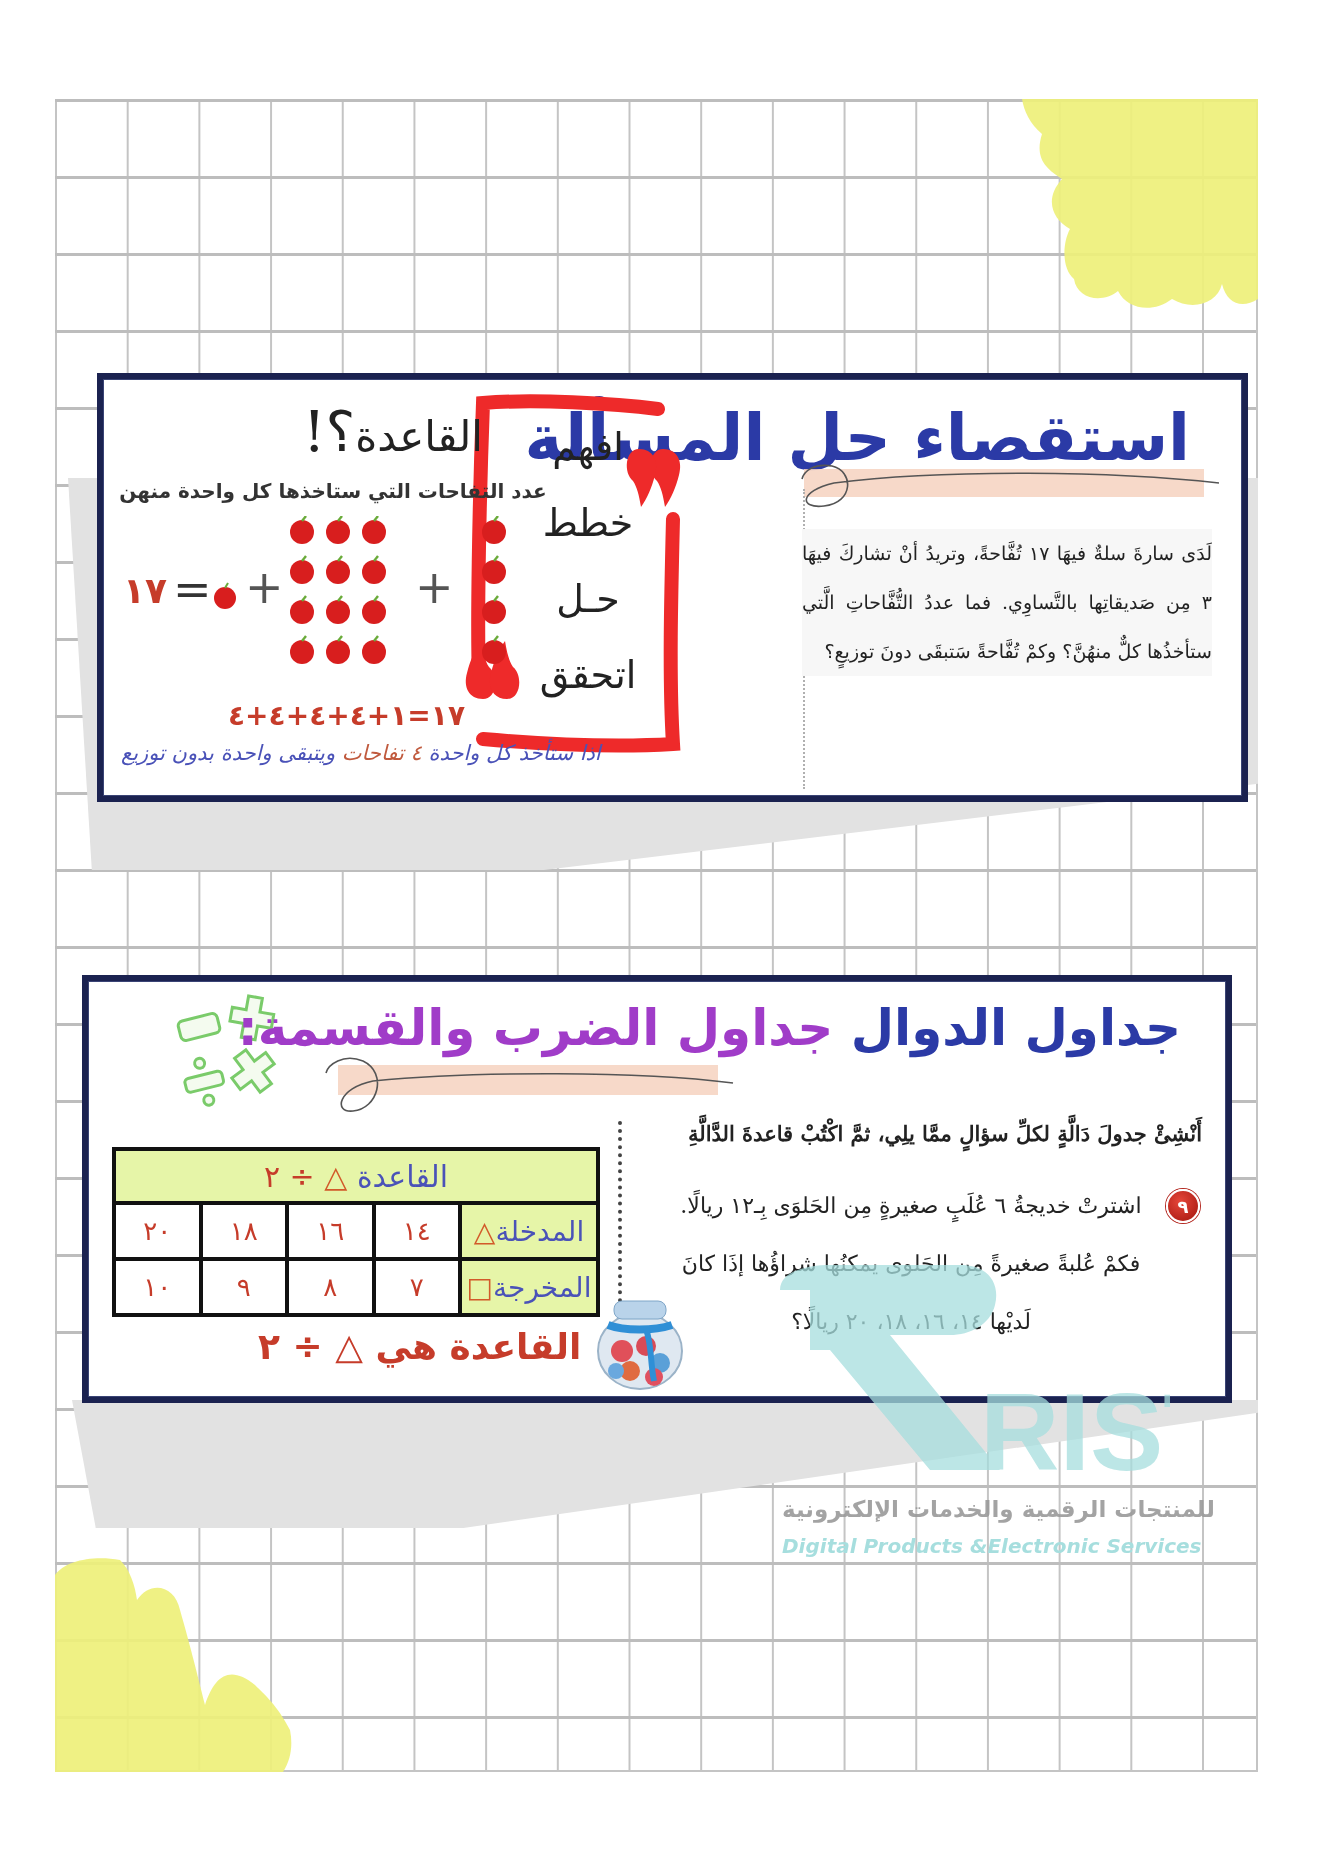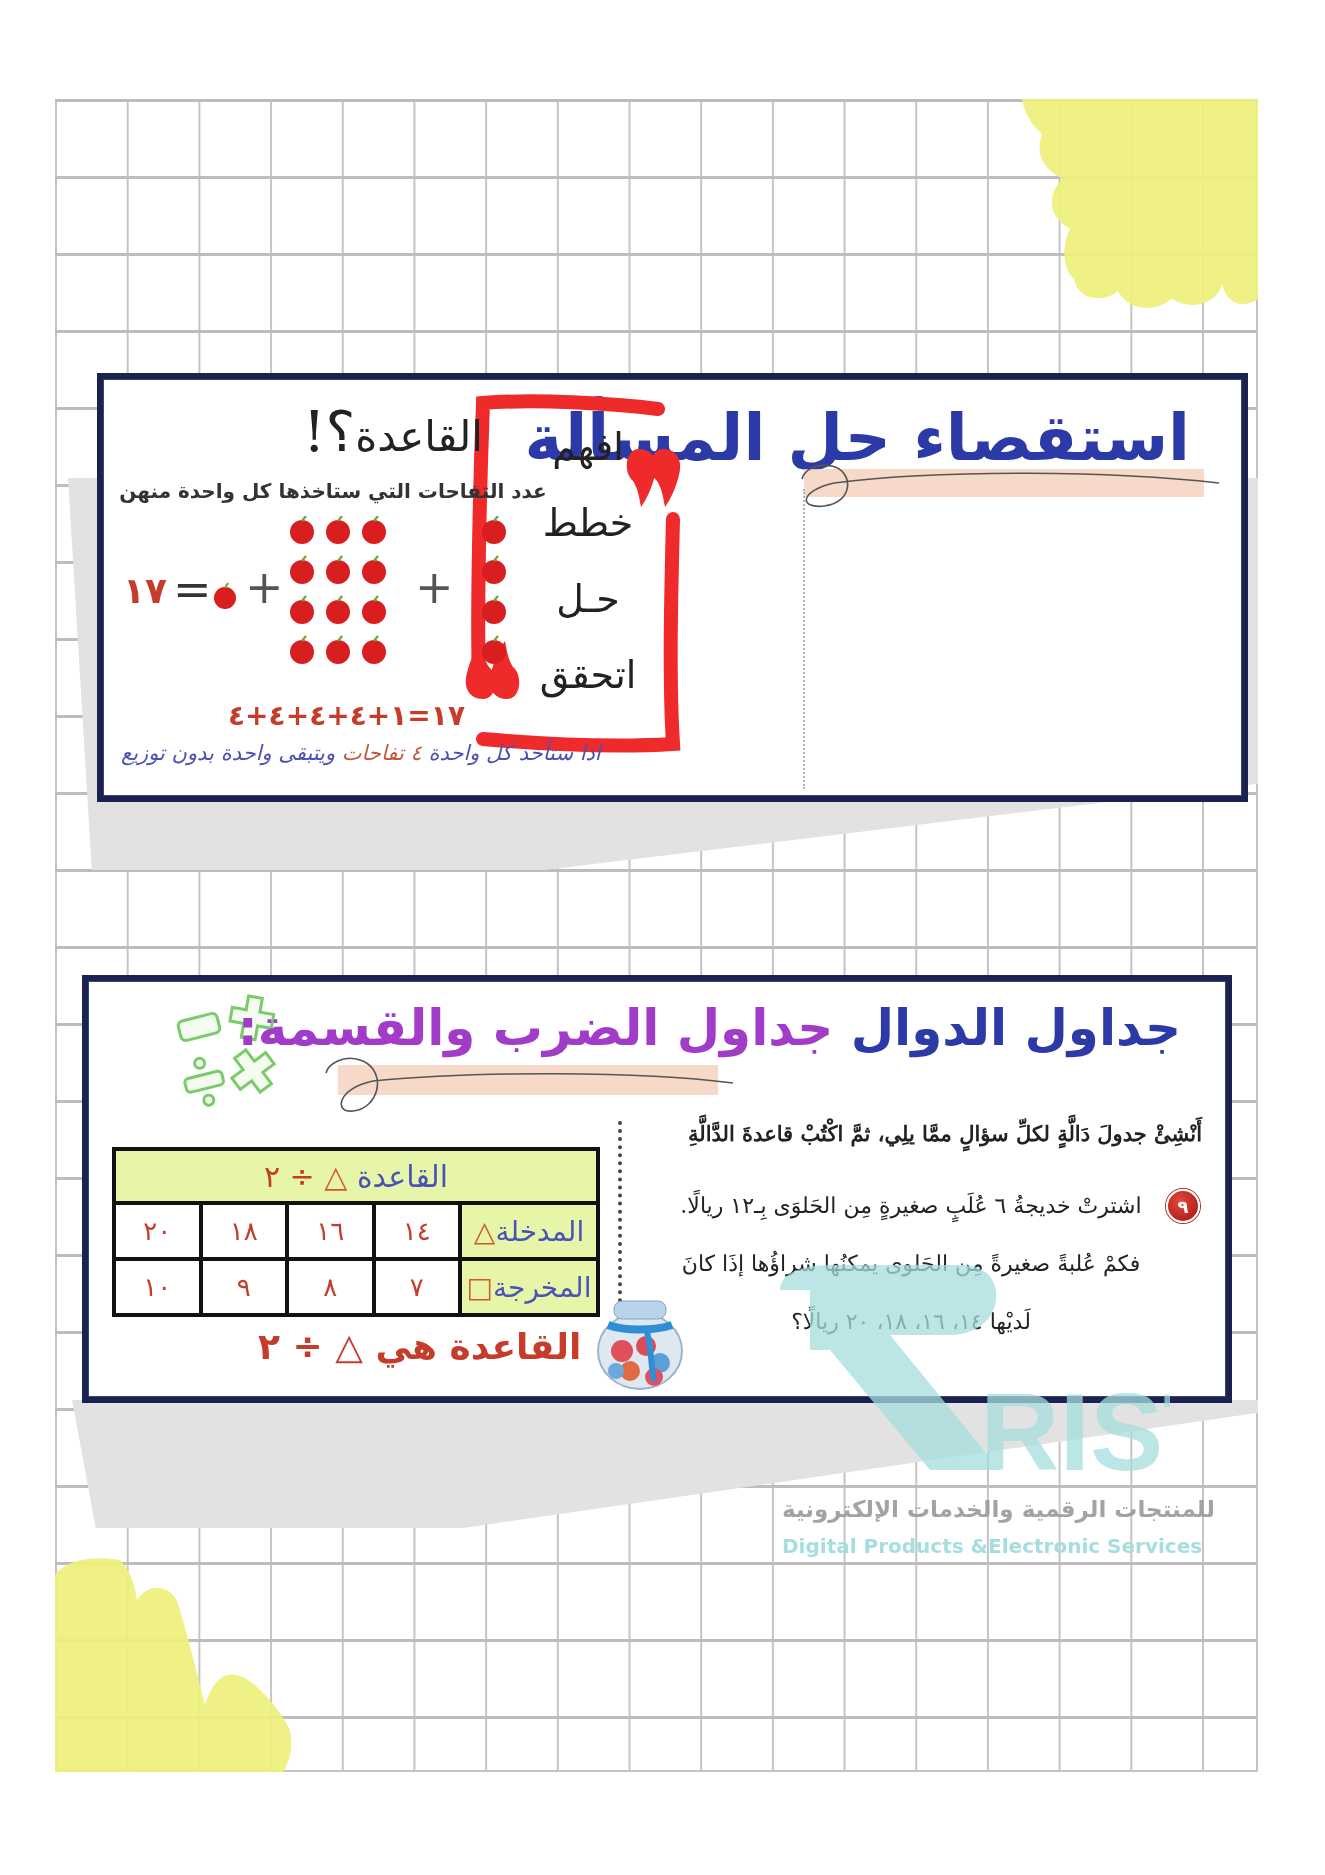--- a/index.html
+++ b/index.html
@@ -71,21 +71,21 @@
   .fn-table td { border: 4px solid #111; height: 56px; text-align: center; font-size: 26px; color: #c63c2a; background: #fff; }
   .fn-table td.hdr { background: #e6f5a8; color: #4a52b8; font-size: 30px; height: 54px; }
   .fn-table td.lbl { background: #e6f5a8; color: #4a52b8; font-size: 28px; width: 138px; }
   .tri { color: #d25a2a; }
   .rule-hi { color: #c63c2a; }
   .rule-line { position: absolute; left: 170px; top: 345px; font-size: 36px; font-weight: bold; color: #c63c2a; white-space: nowrap; }
   .jar { position: absolute; left: 506px; top: 310px; width: 92px; height: 100px; }
 
   .wm { position: absolute; }
   .wm-ar { position: absolute; left: 782px; top: 1496px; font-size: 23px; font-weight: bold; color: #9a9a9a; white-space: nowrap; opacity: .9; }
-  .wm-en { position: absolute; left: 782px; top: 1534px; font-size: 20px; font-weight: bold; color: #a6dede; white-space: nowrap; }
+  .wm-en { position: absolute; left: 782px; top: 1534px; font-size: 20px; font-weight: bold; color: #a6dede; white-space: nowrap; font-style: italic; }
 </style>
 </head>
 <body>
 
 <div class="grid"></div>
 
 <svg class="blob" style="left:1022px;top:99px" width="236" height="210" viewBox="0 0 236 210">
   <path d="M0 0 H236 V200 C220 210 205 205 200 185 C195 205 170 212 150 200 C130 215 105 210 96 192 C80 205 55 200 52 180 C40 170 40 145 48 130 C30 120 22 100 40 80 C25 70 12 60 20 35 C8 25 2 12 0 0 Z" fill="#eef07a" opacity="0.92"></path>
 </svg>
 <svg class="blob" style="left:55px;top:1555px" width="240" height="217" viewBox="0 0 240 217">
@@ -95,20 +95,21 @@
 <div class="shadow" style="left:68px;top:478px;width:1190px;height:392px;clip-path:polygon(0 0, 100% 0, 100% 78%, 40% 100%, 2% 100%);"></div>
 <div class="shadow" style="left:72px;top:1400px;width:1186px;height:128px;clip-path:polygon(0 0,100% 0,100% 10%,33% 100%,2% 100%);"></div>
 
 <section class="card" style="left:97px;top:373px;width:1151px;height:429px;">
   <h1 class="c1-title rtl">استقصاء حل المسألة</h1>
   <svg class="c1-underline" viewBox="0 0 430 50">
     <rect x="10" y="8" width="400" height="28" fill="#f6d2c0" opacity="0.85"></rect>
     <path d="M425 22 C320 10 150 8 40 22 C5 30 5 48 30 45 C60 42 60 10 38 5 C20 2 10 10 8 18" fill="none" stroke="#555" stroke-width="1.6"></path>
   </svg>
   <div class="c1-divider"></div>
+  <p class="c1-problem rtl">لَدَى سارةَ سلةٌ فيهَا ١٧ تُفَّاحةً، وتريدُ أنْ تشاركَ فيهَا ٣ مِن صَديقاتِها بالتَّساوِي. فما عددُ التُّفَّاحاتِ الَّتي ستأخذُها كلٌّ منهُنَّ؟ وكمْ تُفَّاحةً سَتبقَى دونَ توزيعٍ؟</p>
 
   <svg class="steps-frame" viewBox="0 0 230 370">
     <path d="M195 20 C150 14 70 10 20 14 C16 120 14 240 16 290" fill="none" stroke="#ee2a2a" stroke-width="14" stroke-linecap="round"></path>
     <path d="M210 130 C208 210 206 290 210 355 C160 358 90 356 20 350" fill="none" stroke="#ee2a2a" stroke-width="14" stroke-linecap="round"></path>
     <g fill="#ee2a2a">
       <path d="M200 60 c14 0 20 12 16 26 c-3 12 -8 24 -14 32 c-2 -12 -4 -20 -8 -26 c-10 -8 -8 -32 6 -32z"></path>
       <path d="M176 60 c14 0 20 12 16 26 c-3 12 -8 24 -14 32 c-2 -12 -4 -20 -8 -26 c-10 -8 -8 -32 6 -32z"></path>
     </g>
     <g fill="#ee2a2a">
       <path d="M20 310 c-14 0 -20 -12 -16 -26 c3 -12 8 -24 14 -32 c2 12 4 20 8 26 c10 8 8 32 -6 32z"></path>

